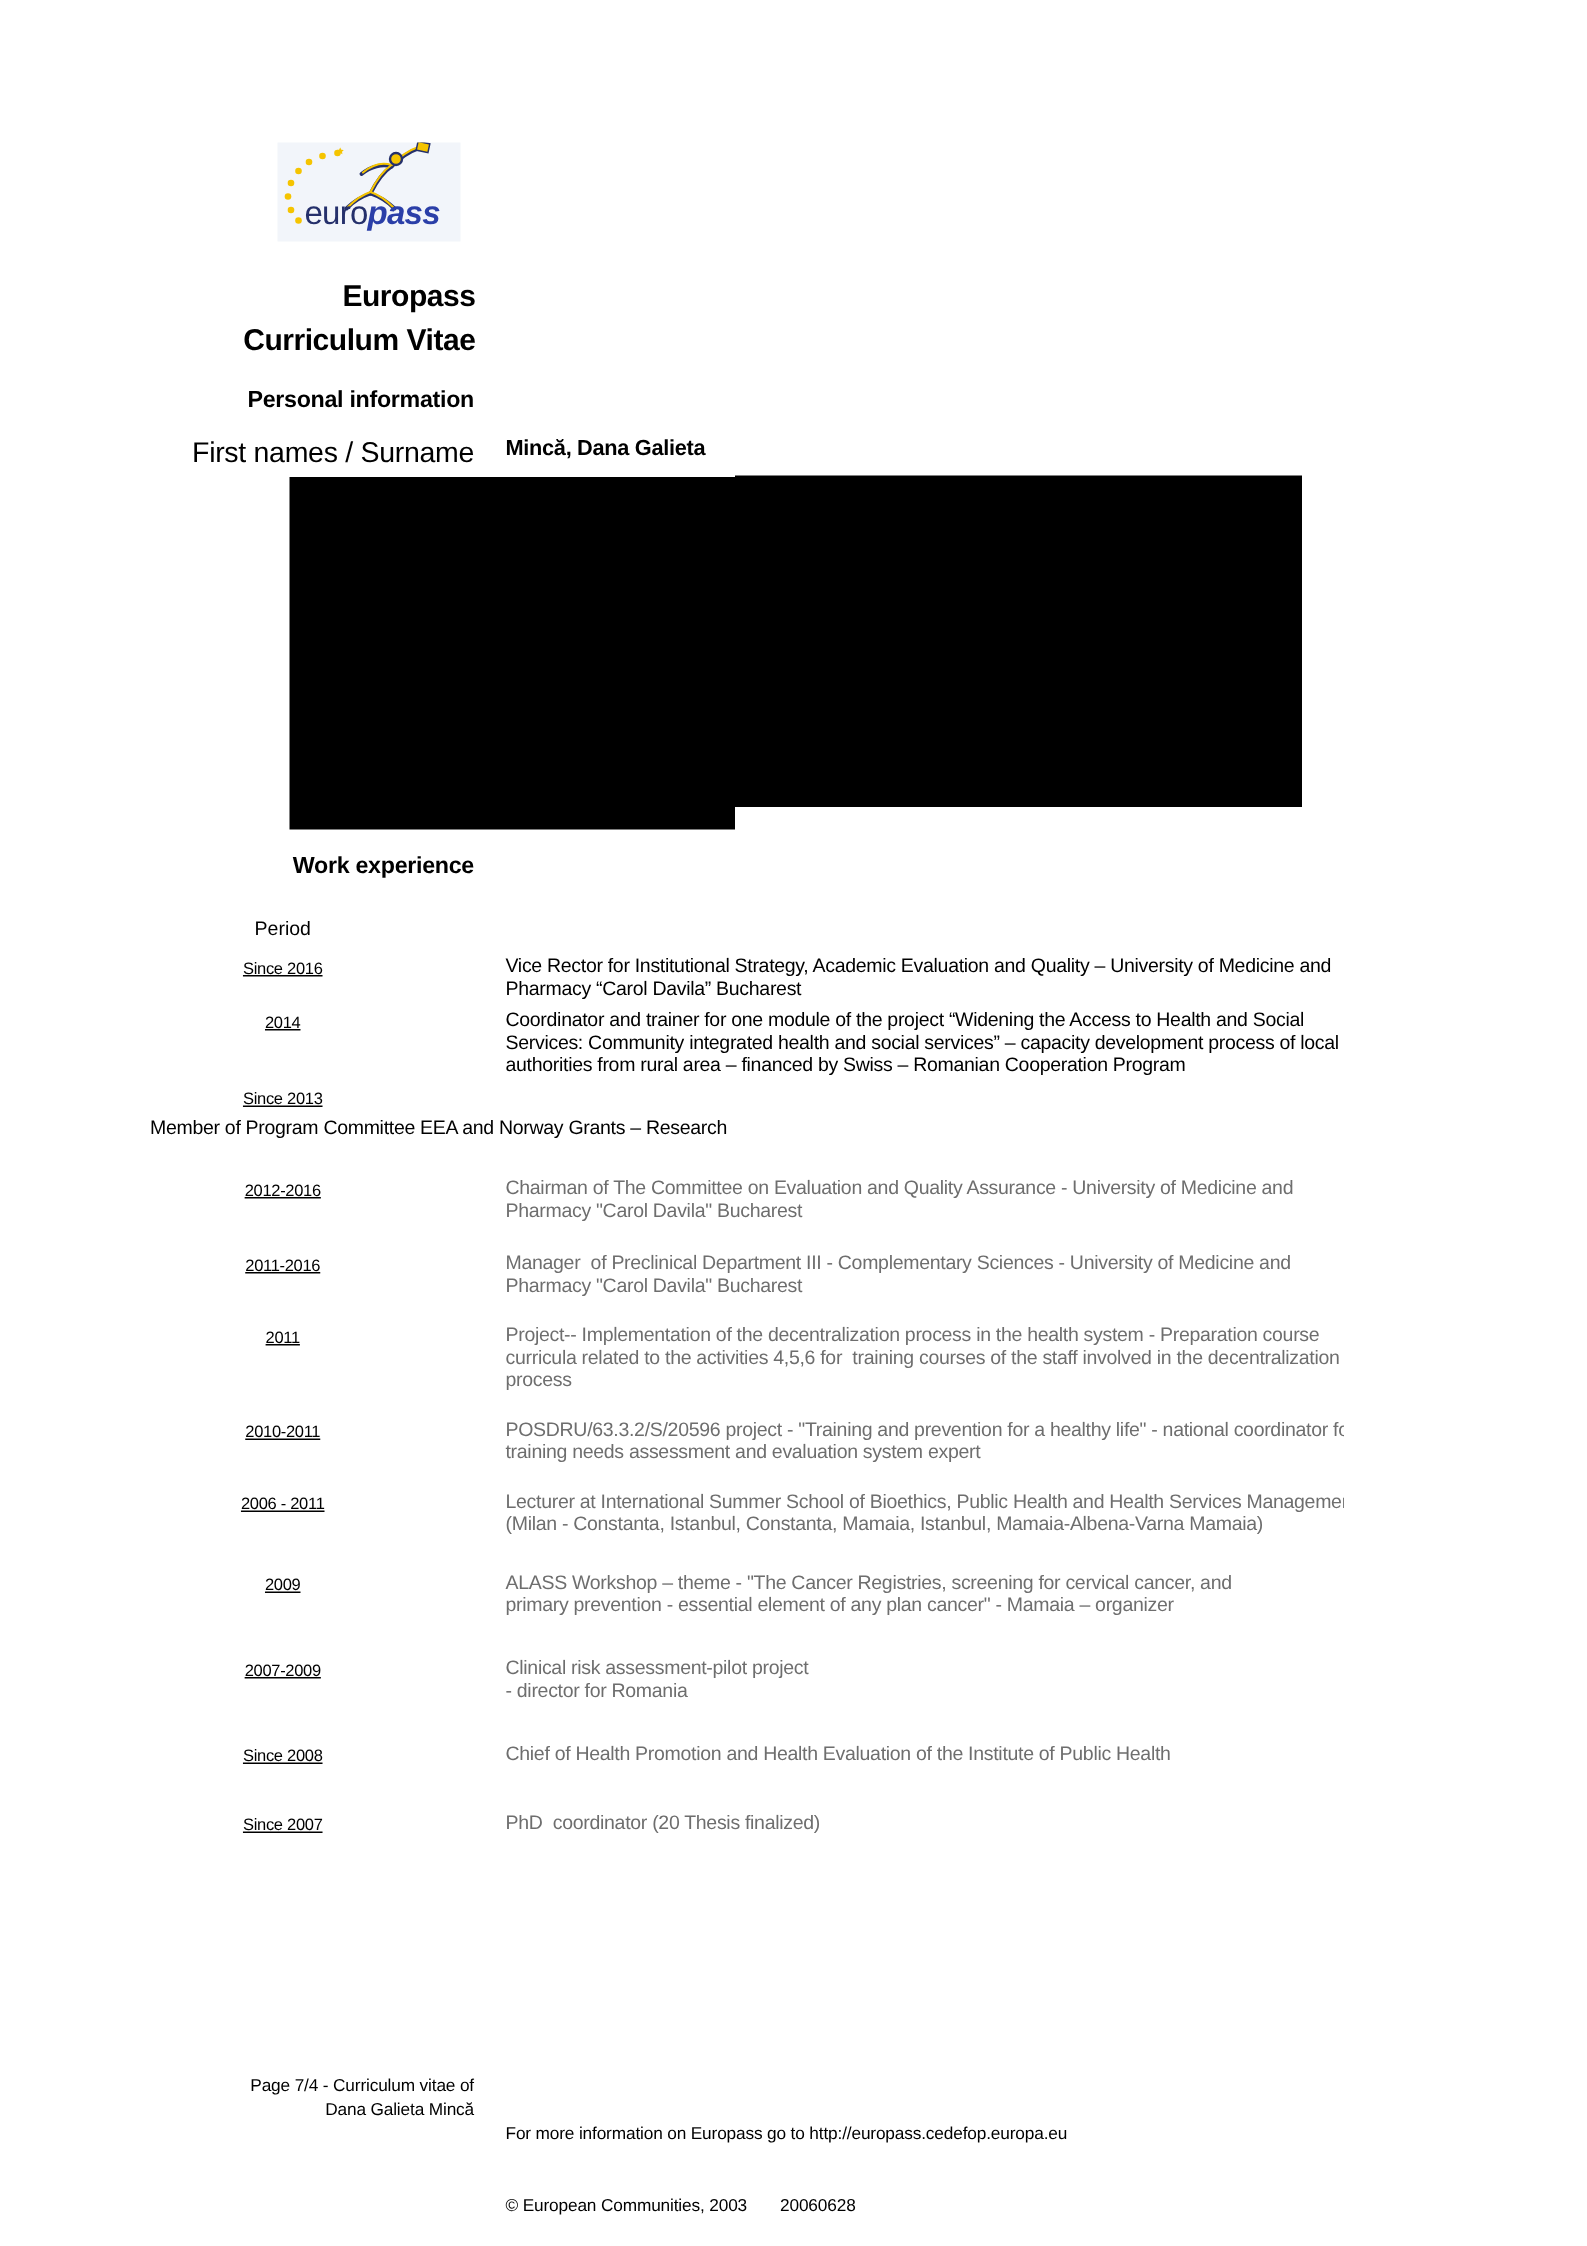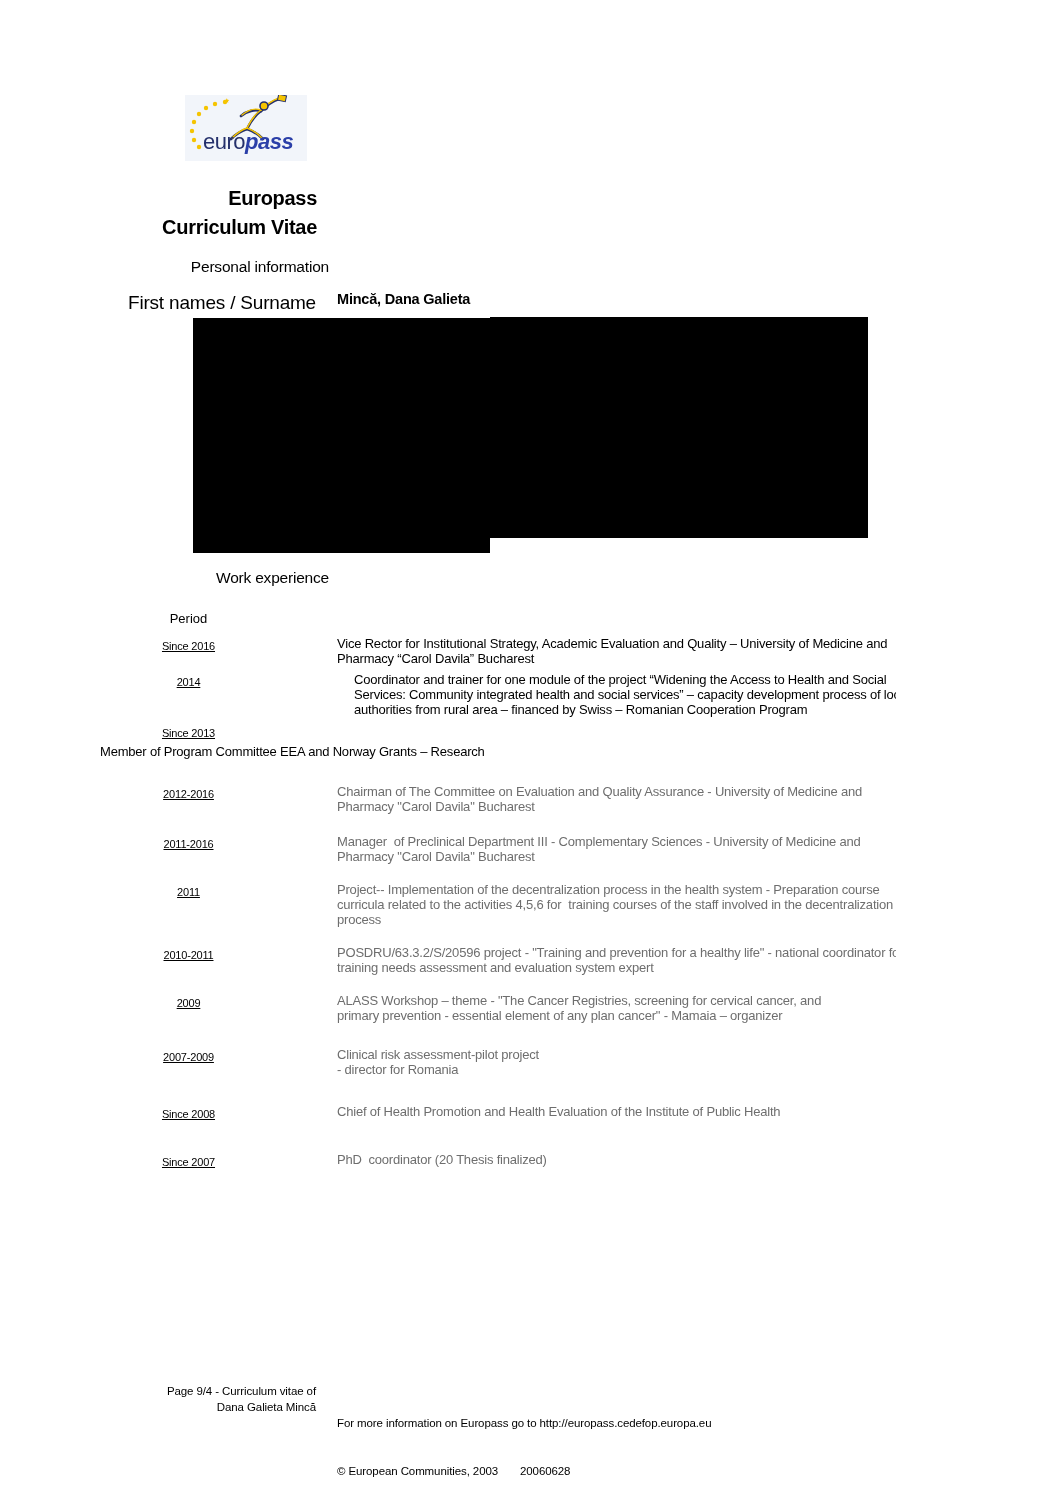--- a/index.html
+++ b/index.html
@@ -13,40 +13,40 @@
   }
   
   .logo{position:absolute;left:185px;top:95px;width:122px;height:66px;background:#f2f5fa;}
   .logo svg{position:absolute;left:0;top:0;}
   .logo-word{position:absolute;left:18px;top:34px;font-size:22px;letter-spacing:-0.5px;white-space:nowrap;}
   .logo-word .euro{color:#25306b;font-weight:400;}
   .logo-word .pass{color:#2b3fa8;font-weight:700;font-style:italic;}
   
   .title-block{position:absolute;left:0;top:184px;width:317px;text-align:right;
     font-weight:700;font-size:20px;line-height:29px;letter-spacing:-0.3px;}
-  .section-heading{position:absolute;left:13px;width:316px;text-align:right;
-    font-weight:400;font-size:15.5px;letter-spacing:-0.2px;}
+  .section-heading{position:absolute;left:0;width:316px;text-align:right;
+    font-weight:700;font-size:15.5px;letter-spacing:-0.2px;}
   .personal-heading{top:258px;}
   .work-heading{top:569px;}
   .name-row{position:absolute;top:291px;left:0;width:100%;}
   .name-label{position:absolute;left:0;top:1px;width:316px;text-align:right;font-size:19px;letter-spacing:-0.2px;}
   .name-value{position:absolute;left:337px;top:0;font-size:14.5px;font-weight:700;letter-spacing:-0.2px;}
   
   .redact{position:absolute;background:#000;}
   .redact-left{left:193px;top:318px;width:297px;height:235px;}
   .redact-right{left:490px;top:317px;width:378px;height:221px;}
   
   .period-label{position:absolute;left:140px;top:611px;width:97px;text-align:center;font-size:13px;}
   .work-rows{position:absolute;left:0;top:636px;width:1058px;}
   .work-row{display:flex;align-items:flex-start;}
   .col-date{width:97px;margin-left:140px;text-align:center;font-size:11px;line-height:21px;letter-spacing:-0.2px;flex:none;text-decoration:underline;}
   .col-desc{margin-left:100px;font-size:13px;line-height:15px;letter-spacing:-0.2px;white-space:pre;flex:none;}
   .work-row{margin-top:18px;}
   .work-row:nth-of-type(1){margin-top:0;}
-  .work-row:nth-of-type(2){margin-top:6px;gap:17px;}
+  .work-row:nth-of-type(2){margin-top:6px;}
   .work-row:nth-of-type(3){margin-top:6px;flex-direction:column;}
   .work-row:nth-of-type(4){margin-top:25px;}
   .work-row:nth-of-type(5){margin-top:20px;}
   .work-row:nth-of-type(9){margin-top:24px;}
   .work-row:nth-of-type(10){margin-top:27px;}
   .work-row:nth-of-type(11){margin-top:27px;}
   .work-row:nth-of-type(12){margin-top:25px;}
   .work-row:nth-of-type(n+4) .col-desc{color:#6e6e6e;}
   
   .footer{position:absolute;top:1383px;left:0;width:100%;font-size:11.5px;line-height:16px;letter-spacing:-0.1px;}
@@ -148,20 +148,25 @@
 curricula related to the activities 4,5,6 for  training courses of the staff involved in the decentralization
 process</div>
     </div>
 
     <div class="work-row">
       <div class="col-date">2010-2011</div>
       <div class="col-desc">POSDRU/63.3.2/S/20596 project - "Training and prevention for a healthy life" - national coordinator for
 training needs assessment and evaluation system expert</div>
     </div>
 
+    <div class="work-row">
+      <div class="col-date">2006 - 2011</div>
+      <div class="col-desc">Lecturer at International Summer School of Bioethics, Public Health and Health Services Management
+(Milan - Constanta, Istanbul, Constanta, Mamaia, Istanbul, Mamaia-Albena-Varna Mamaia)</div>
+    </div>
 
     <div class="work-row">
       <div class="col-date">2009</div>
       <div class="col-desc">ALASS Workshop – theme - "The Cancer Registries, screening for cervical cancer, and
 primary prevention - essential element of any plan cancer" - Mamaia – organizer</div>
     </div>
 
     <div class="work-row">
       <div class="col-date">2007-2009</div>
       <div class="col-desc">Clinical risk assessment-pilot project
@@ -174,21 +179,21 @@
     </div>
 
     <div class="work-row">
       <div class="col-date">Since 2007</div>
       <div class="col-desc">PhD  coordinator (20 Thesis finalized)</div>
     </div>
   </div>
 
   <div class="footer">
     <div class="footer-left">
-      <div>Page 9/4 - Curriculum vitae of</div>
+      <div>Page 7/4 - Curriculum vitae of</div>
       <div>Dana Galieta Mincă</div>
     </div>
     <div class="footer-right">
       <div>For more information on Europass go to http://europass.cedefop.europa.eu</div>
       <div><span>© European Communities, 2003</span><span class="footer-gap"></span><span>20060628</span></div>
     </div>
   </div>
 
 </div>
 

